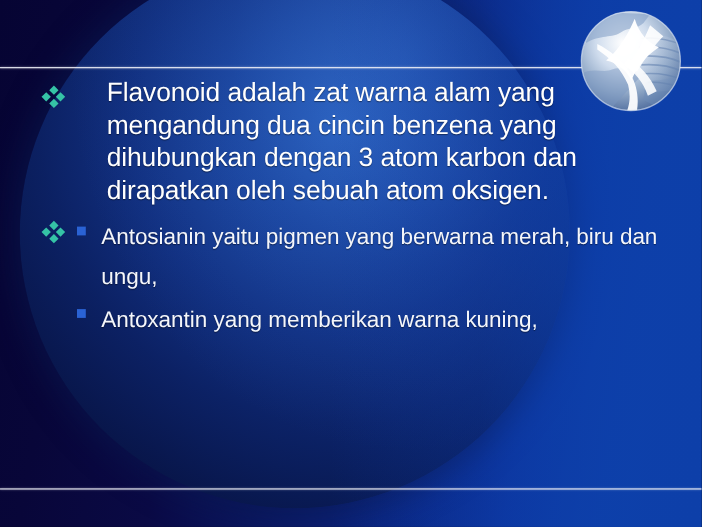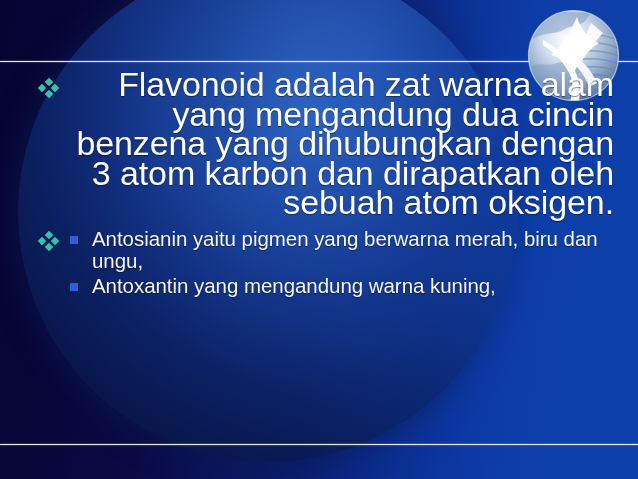--- a/index.html
+++ b/index.html
@@ -95,28 +95,27 @@
   
   #content {
     position: absolute;
     left: 0;
     top: 70px;
     width: 638px;
   }
   .bullet-l1 {
     position: relative;
     display: block;
-    padding-left: 63px;
+    padding-left: 97px;
     margin: 0 24px 0 0;
     color: #ffffff;
-    font-size: 34px;
+    font-size: 24px;
     line-height: 29.5px;
     letter-spacing: -0.1px;
     text-shadow: 0 1px 1px rgba(0,0,0,0.45);
-    text-align: right;
   }
   
   .diamond-cluster {
     position: absolute;
     left: 38px;
     top: 9px;
     width: 22px;
     height: 18px;
   }
   .diamond-cluster i {
@@ -132,21 +131,21 @@
   .diamond-cluster i.d-right { left: 14px; top: 6px; }
   .diamond-cluster i.d-bot   { left: 8px;  top: 12px; }
 
   .bullet-l2 {
     position: relative;
     display: block;
     padding-left: 92px;
     margin: 0 30px 0 0;
     color: #f4f6fb;
     font-size: 20.5px;
-    line-height: 22px;
+    line-height: 36px;
     letter-spacing: -0.05px;
     text-shadow: 0 1px 1px rgba(0,0,0,0.45);
   }
   .bullet-l2 + .bullet-l2 { margin-top: 3px; }
   .sq-marker {
     position: absolute;
     left: 70px;
     top: 8px;
     width: 8px;
     height: 8px;
@@ -239,17 +238,17 @@
 
     <div class="group-gap"></div>
 
     <div class="bullet-l2">
       <span class="sq-marker"></span>
       <span>Antosianin yaitu pigmen yang berwarna merah, biru dan ungu,</span>
     </div>
 
     <div class="bullet-l2">
       <span class="sq-marker"></span>
-      <span>Antoxantin yang mengandung warna kuning,</span>
+      <span>Antoxantin yang memberikan warna kuning,</span>
     </div>
 
   </div>
 </div>
 
 </body></html>

